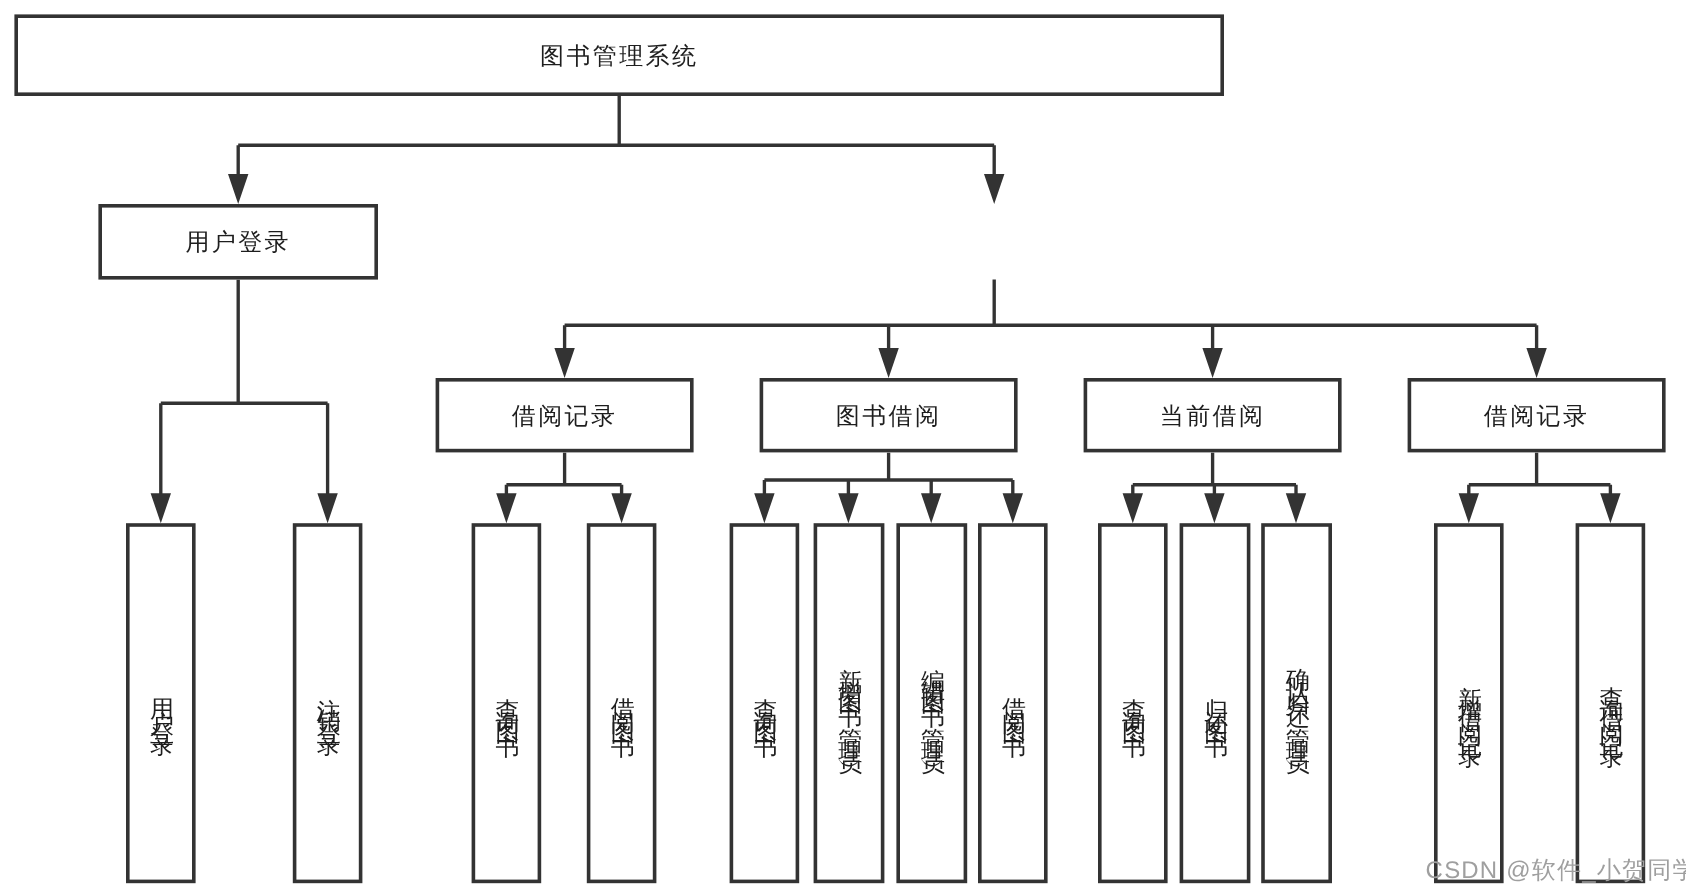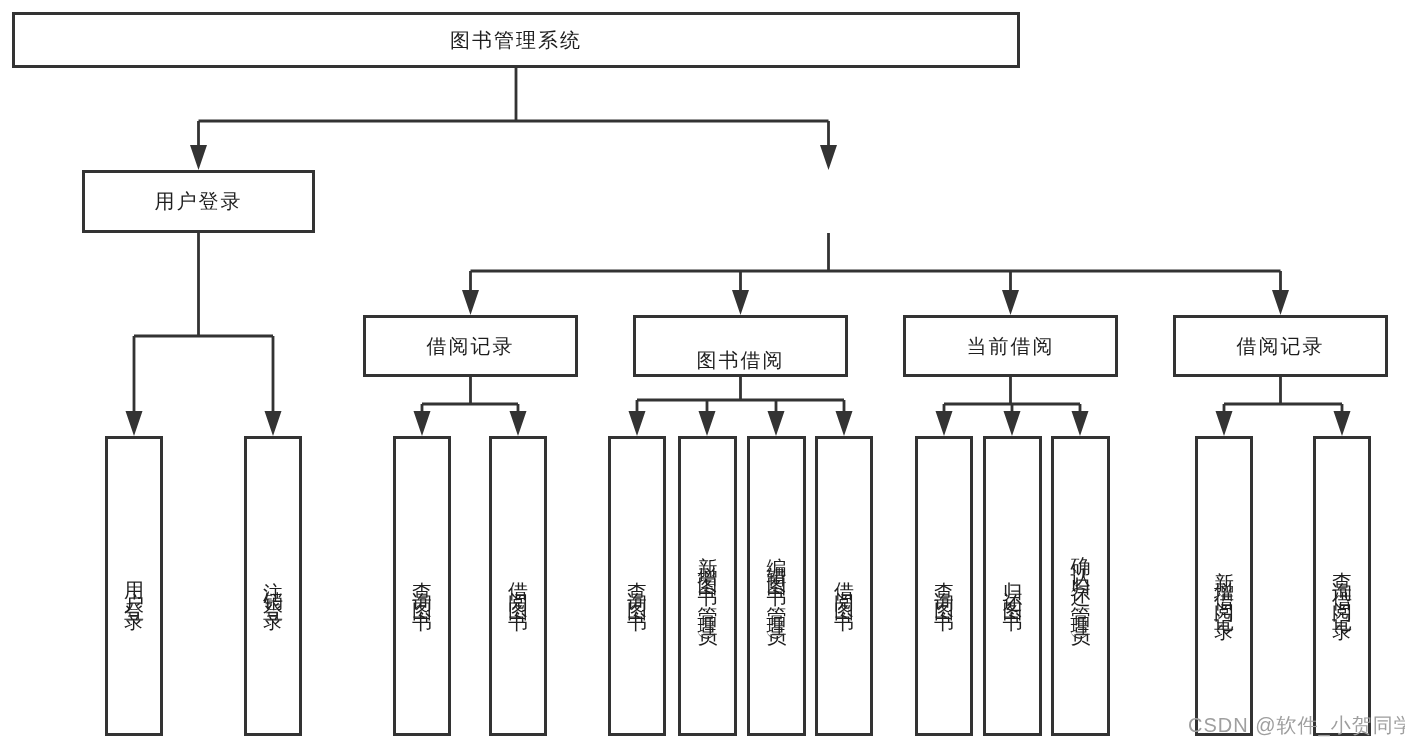--- a/index.html
+++ b/index.html
@@ -85,32 +85,32 @@
       <path d="M190 145 h17 l-8.5 25 z M820 145 h17 l-8.5 25 z
                M462 290 h17 l-8.5 25 z M732 290 h17 l-8.5 25 z M1002 290 h17 l-8.5 25 z M1272 290 h17 l-8.5 25 z
                M125.5 411 h17 l-8.5 25 z M264.5 411 h17 l-8.5 25 z
                M413.5 411 h17 l-8.5 25 z M509.5 411 h17 l-8.5 25 z
                M628.5 411 h17 l-8.5 25 z M698.5 411 h17 l-8.5 25 z M767.5 411 h17 l-8.5 25 z M835.5 411 h17 l-8.5 25 z
                M935.5 411 h17 l-8.5 25 z M1003.5 411 h17 l-8.5 25 z M1071.5 411 h17 l-8.5 25 z
                M1215.5 411 h17 l-8.5 25 z M1333.5 411 h17 l-8.5 25 z"></path>
     </g>
   </svg>
 
-  <div class="hbox" style="left:12px; top:12px; width:1008px; height:56px;">
+  <div class="hbox" style="left:12px; top:12px; width:1008px; height:68px;">
     <span>图书管理系统</span>
   </div>
 
   <div class="hbox" style="left:82px; top:170px; width:233px; height:63px;">
     <span>用户登录</span>
   </div>
 
   <div class="hbox" style="left:363px; top:315px; width:215px; height:62px;">
     <span>借阅记录</span>
   </div>
-  <div class="hbox" style="left:633px; top:315px; width:215px; height:62px;align-items:flex-end;">
+  <div class="hbox" style="left:633px; top:315px; width:215px; height:62px;">
     <span>图书借阅</span>
   </div>
   <div class="hbox" style="left:903px; top:315px; width:215px; height:62px;">
     <span>当前借阅</span>
   </div>
   <div class="hbox" style="left:1173px; top:315px; width:215px; height:62px;">
     <span>借阅记录</span>
   </div>
 
   <div class="leaf" style="left:105px;">

